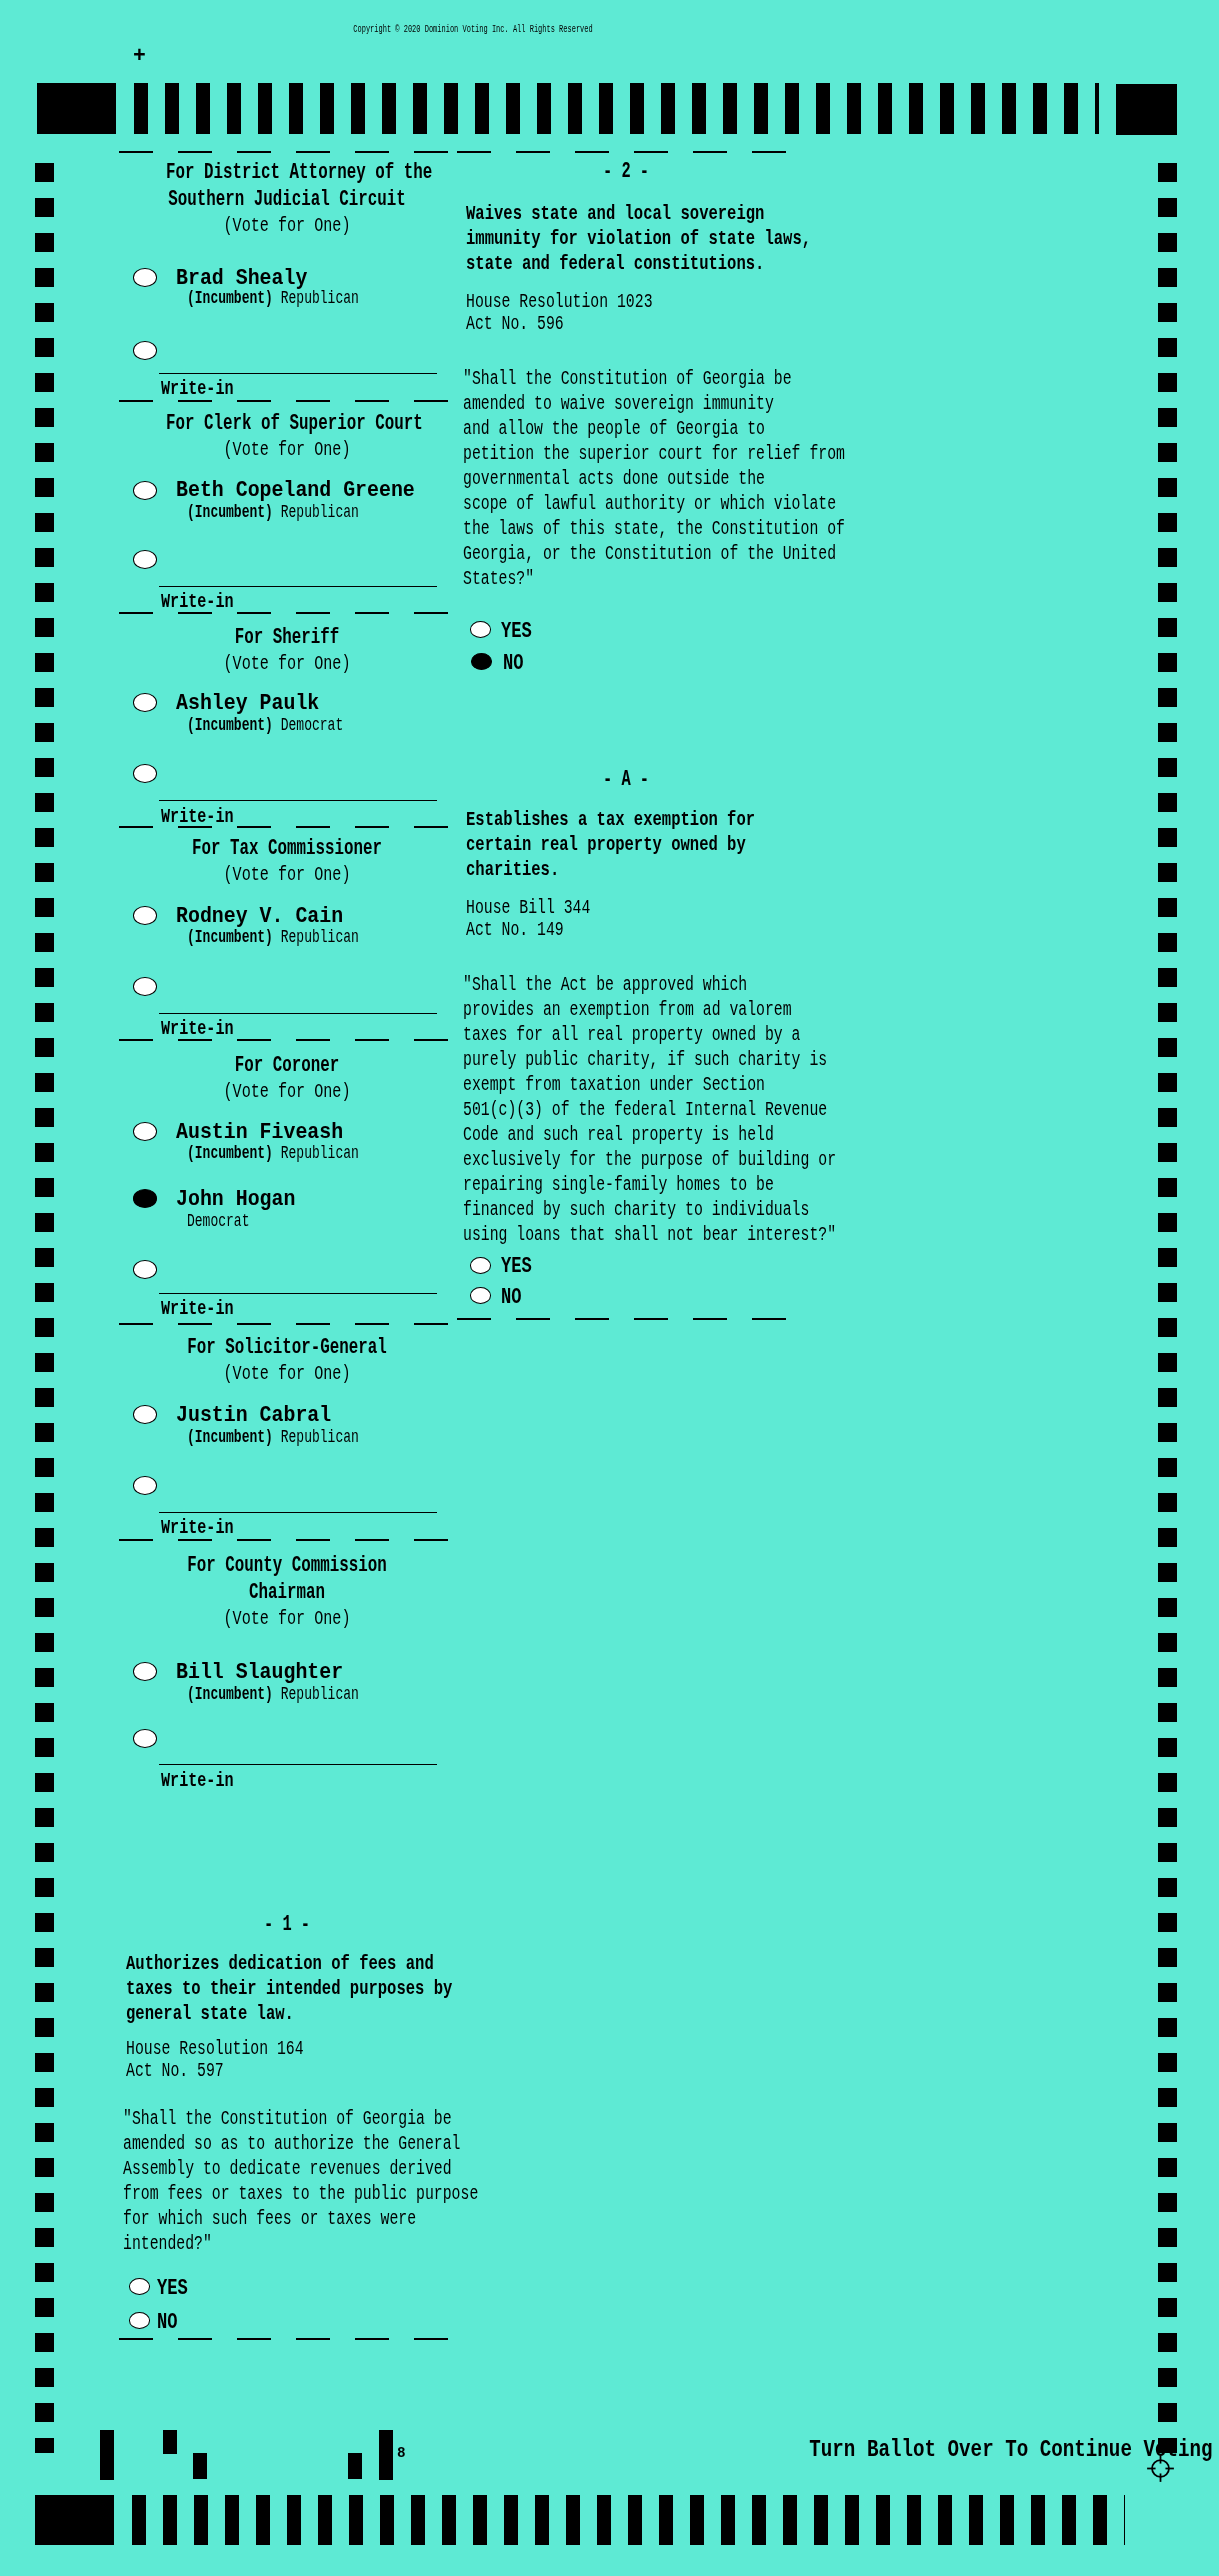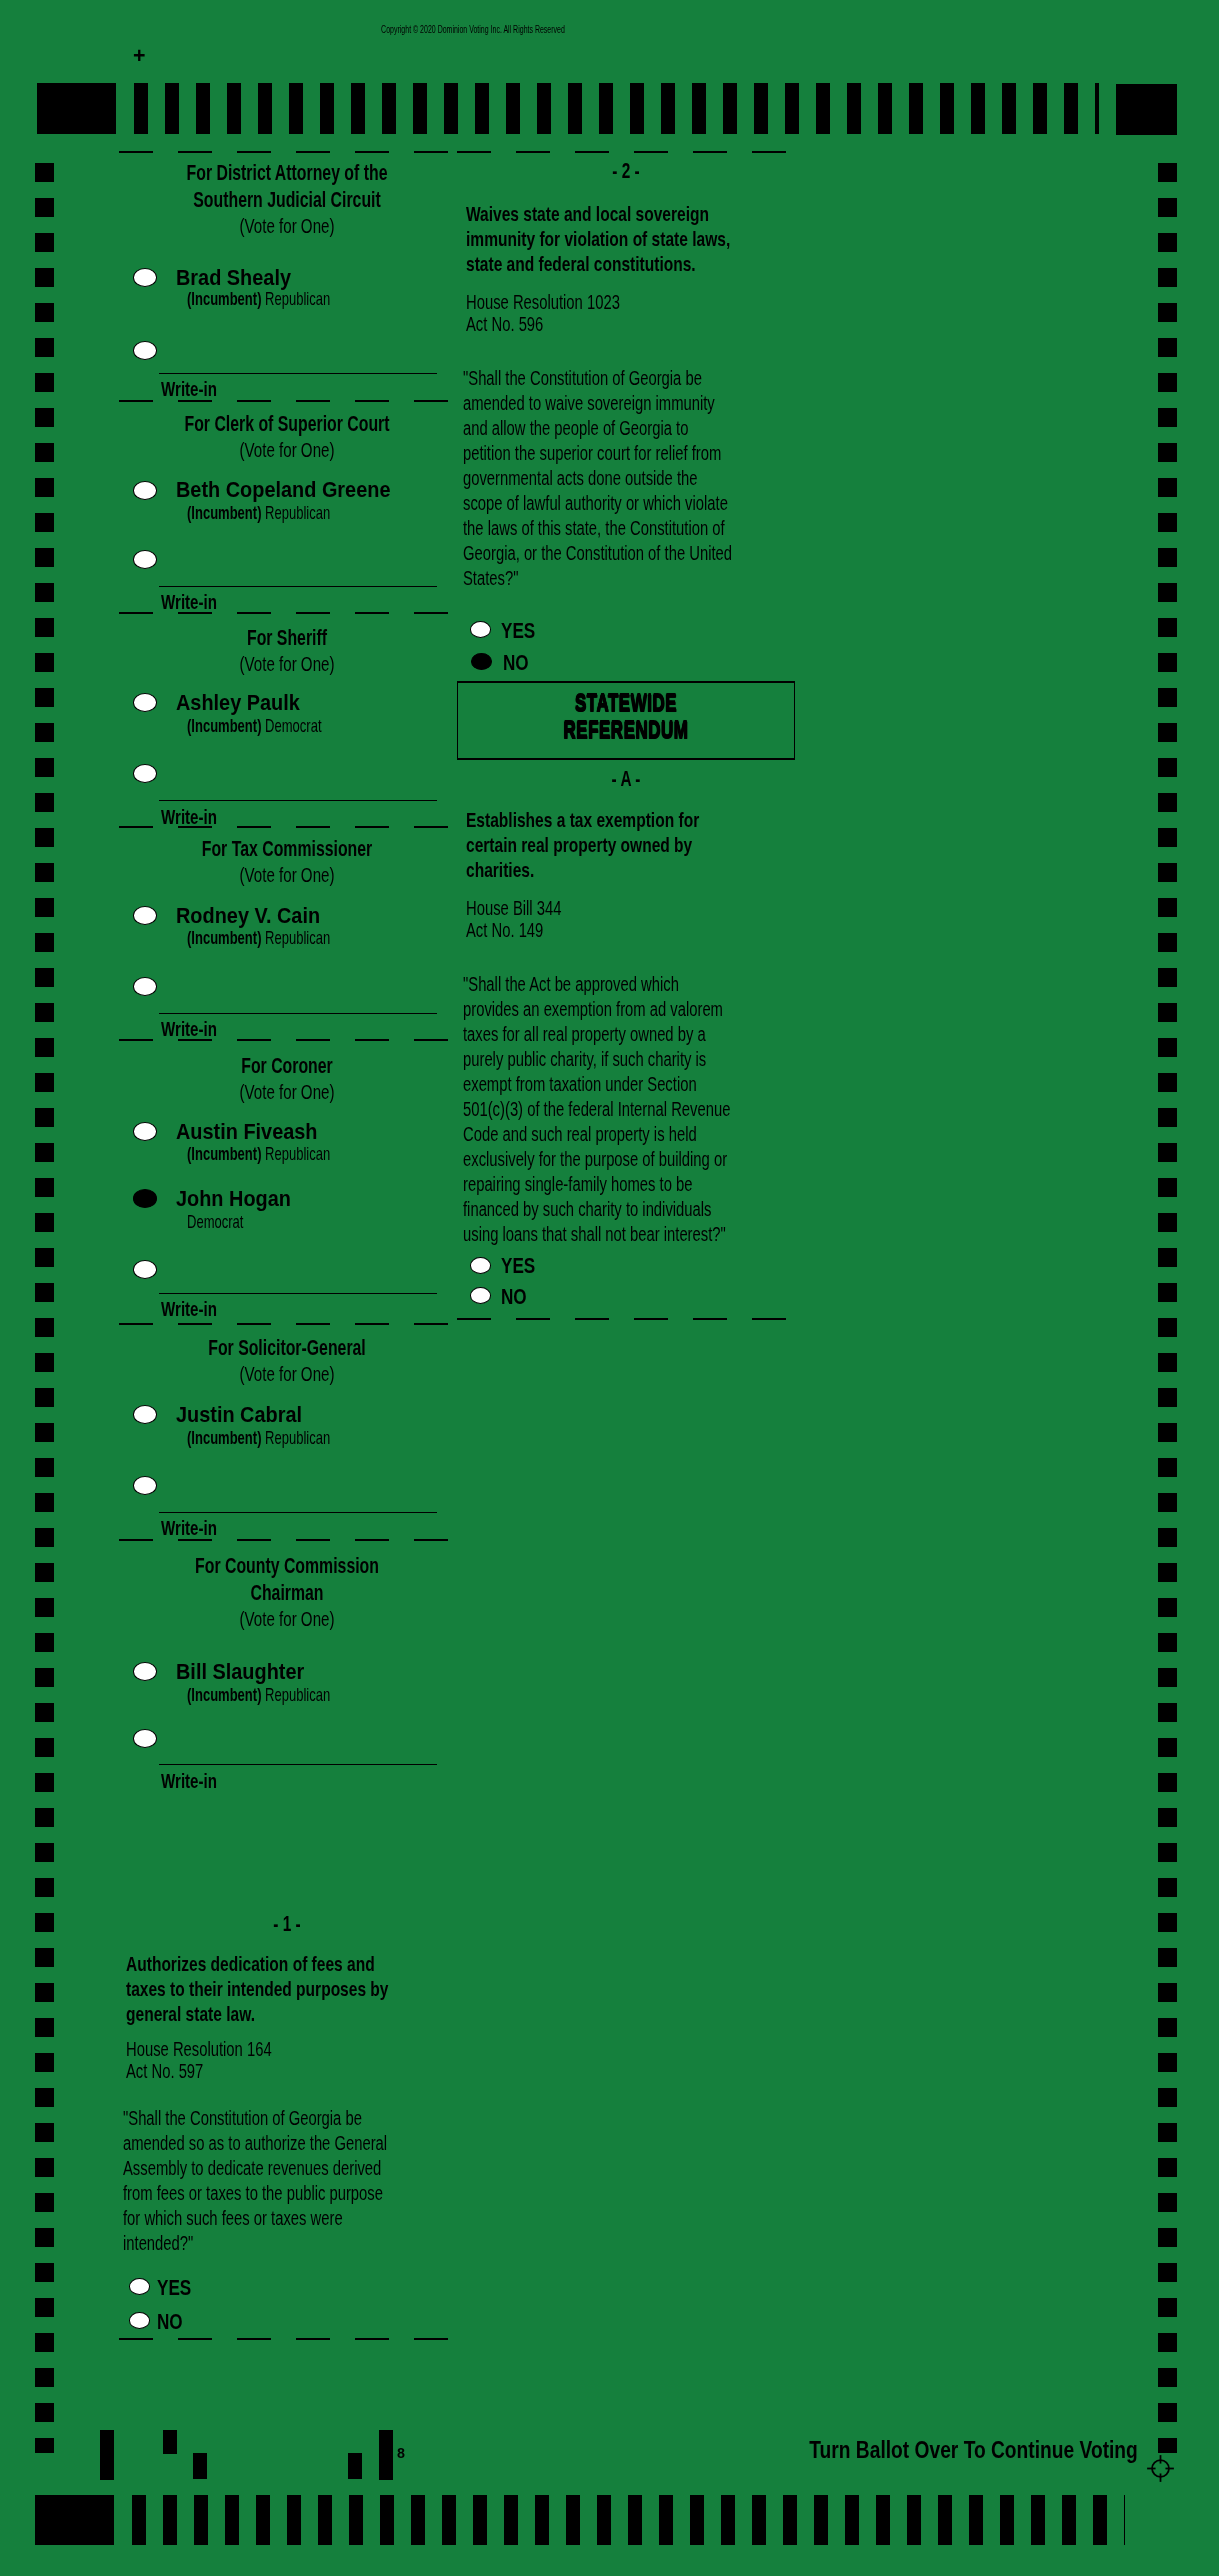--- a/index.html
+++ b/index.html
@@ -1,18 +1,18 @@
 <!DOCTYPE html>
 <html style="font-size:11.4px"><head>
 <meta charset="utf-8">
 <style>
   html,body{margin:0;padding:0;background:#888;}
   #ballot{
-    position:relative;width:1219px;height:2576px;background:#15803d;
-    font-family:Liberation Sans, sans-serif;color:#000;overflow:hidden;
+    position:relative;width:1219px;height:2576px;background:#5eead4;
+    font-family:Liberation Mono, monospace;color:#000;overflow:hidden;
   }
   #ballot *{box-sizing:border-box;}
   .abs{position:absolute;}
   section{display:contents;}
   
   .block{position:absolute;background:#000;}
   .toprow{position:absolute;left:134px;top:83px;width:965px;height:51px;
     background:repeating-linear-gradient(90deg,#000 0 14.3px,transparent 14.3px 31px);}
   .bottomrow{position:absolute;left:132px;top:2495px;width:993px;height:50px;
     background:repeating-linear-gradient(90deg,#000 0 14.3px,transparent 14.3px 31px);}
@@ -258,24 +258,20 @@
       <div class="para">Georgia, or the Constitution of the United</div>
       <div class="para">States?"</div>
     </div>
     <div class="oval small" style="left:470px;top:621px" data-selected="false"></div>
     <div class="abs ynlabel" style="left:501px;top:619px">YES</div>
     <div class="oval small" style="left:471px;top:653px" data-selected="true"></div>
     <div class="abs ynlabel" style="left:503px;top:651px">NO</div>
   </section>
 
   
-  <div class="secbox" style="left:457px;top:681px;width:338px;height:79px;padding-top:7.1px">
-    <div class="boxtitle smudge sxC">STATEWIDE</div>
-    <div class="boxtitle smudge sxC">REFERENDUM</div>
-  </div>
 
   
   <section>
     <div class="abs secnum sxC" style="left:457px;top:767px;width:338px">- A -</div>
     <div class="abs sxL" style="left:466px;top:807px">
       <div class="parab">Establishes a tax exemption for</div>
       <div class="parab">certain real property owned by</div>
       <div class="parab">charities.</div>
     </div>
     <div class="abs sxL" style="left:466px;top:897px">

